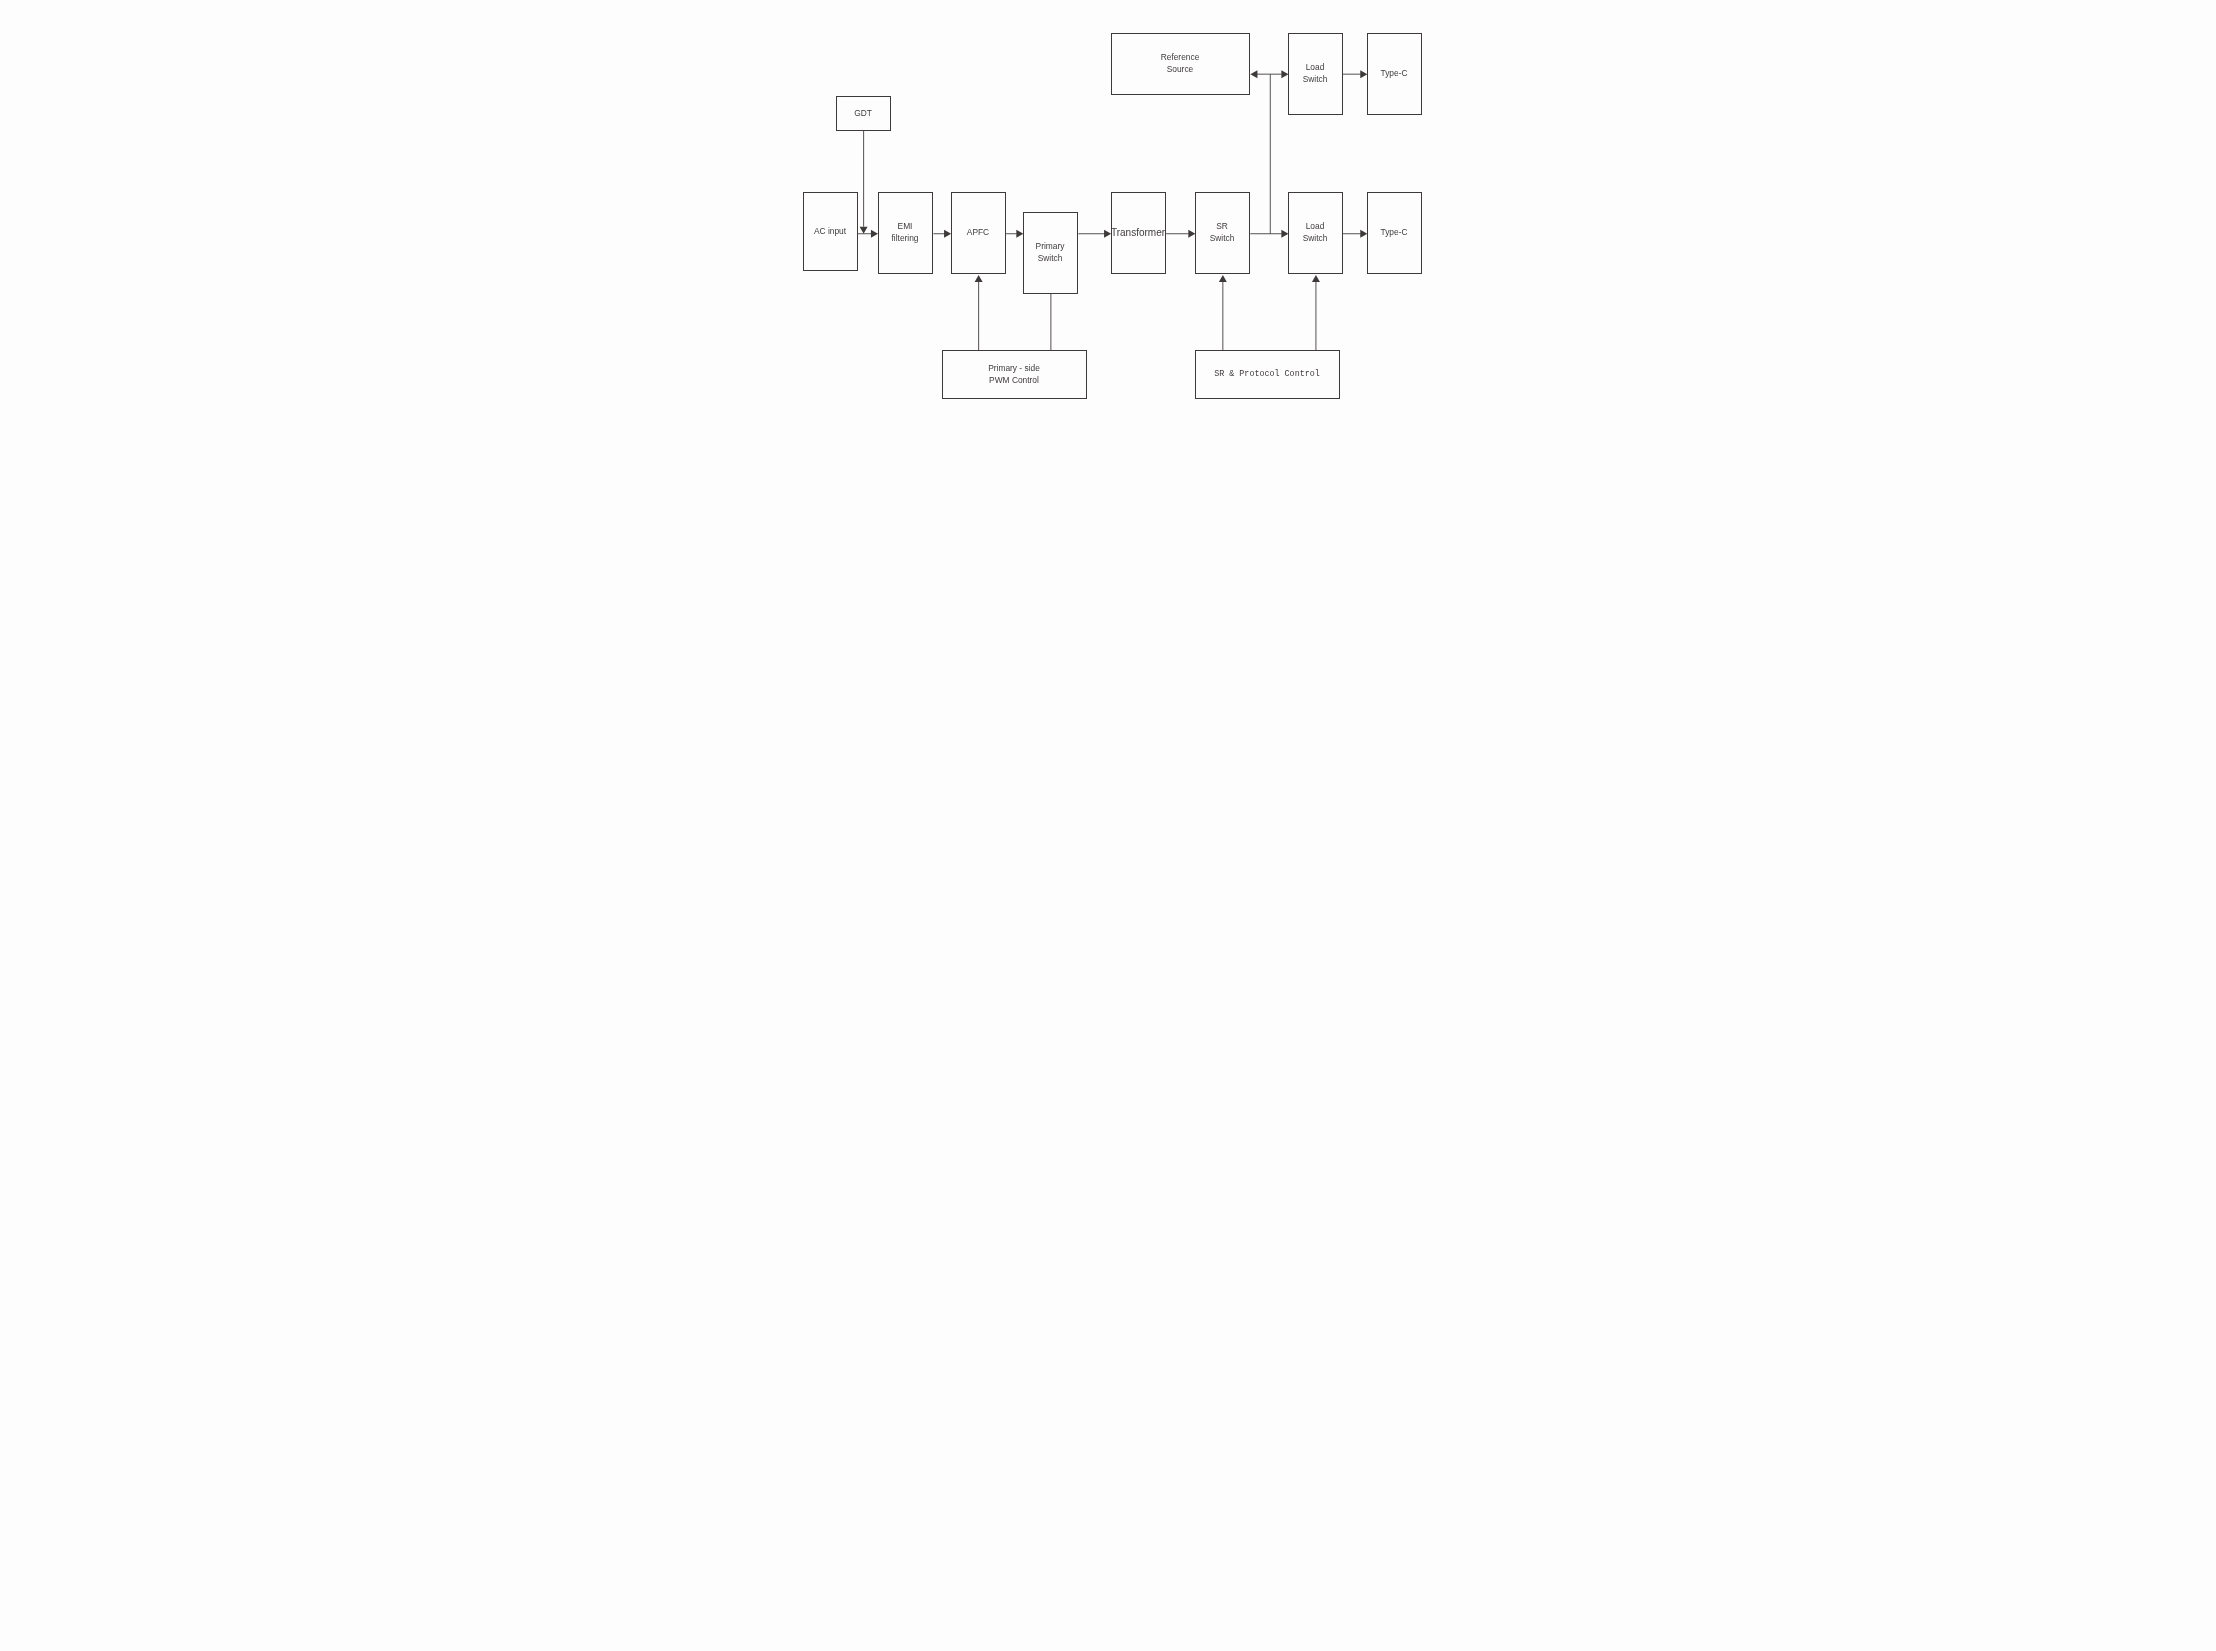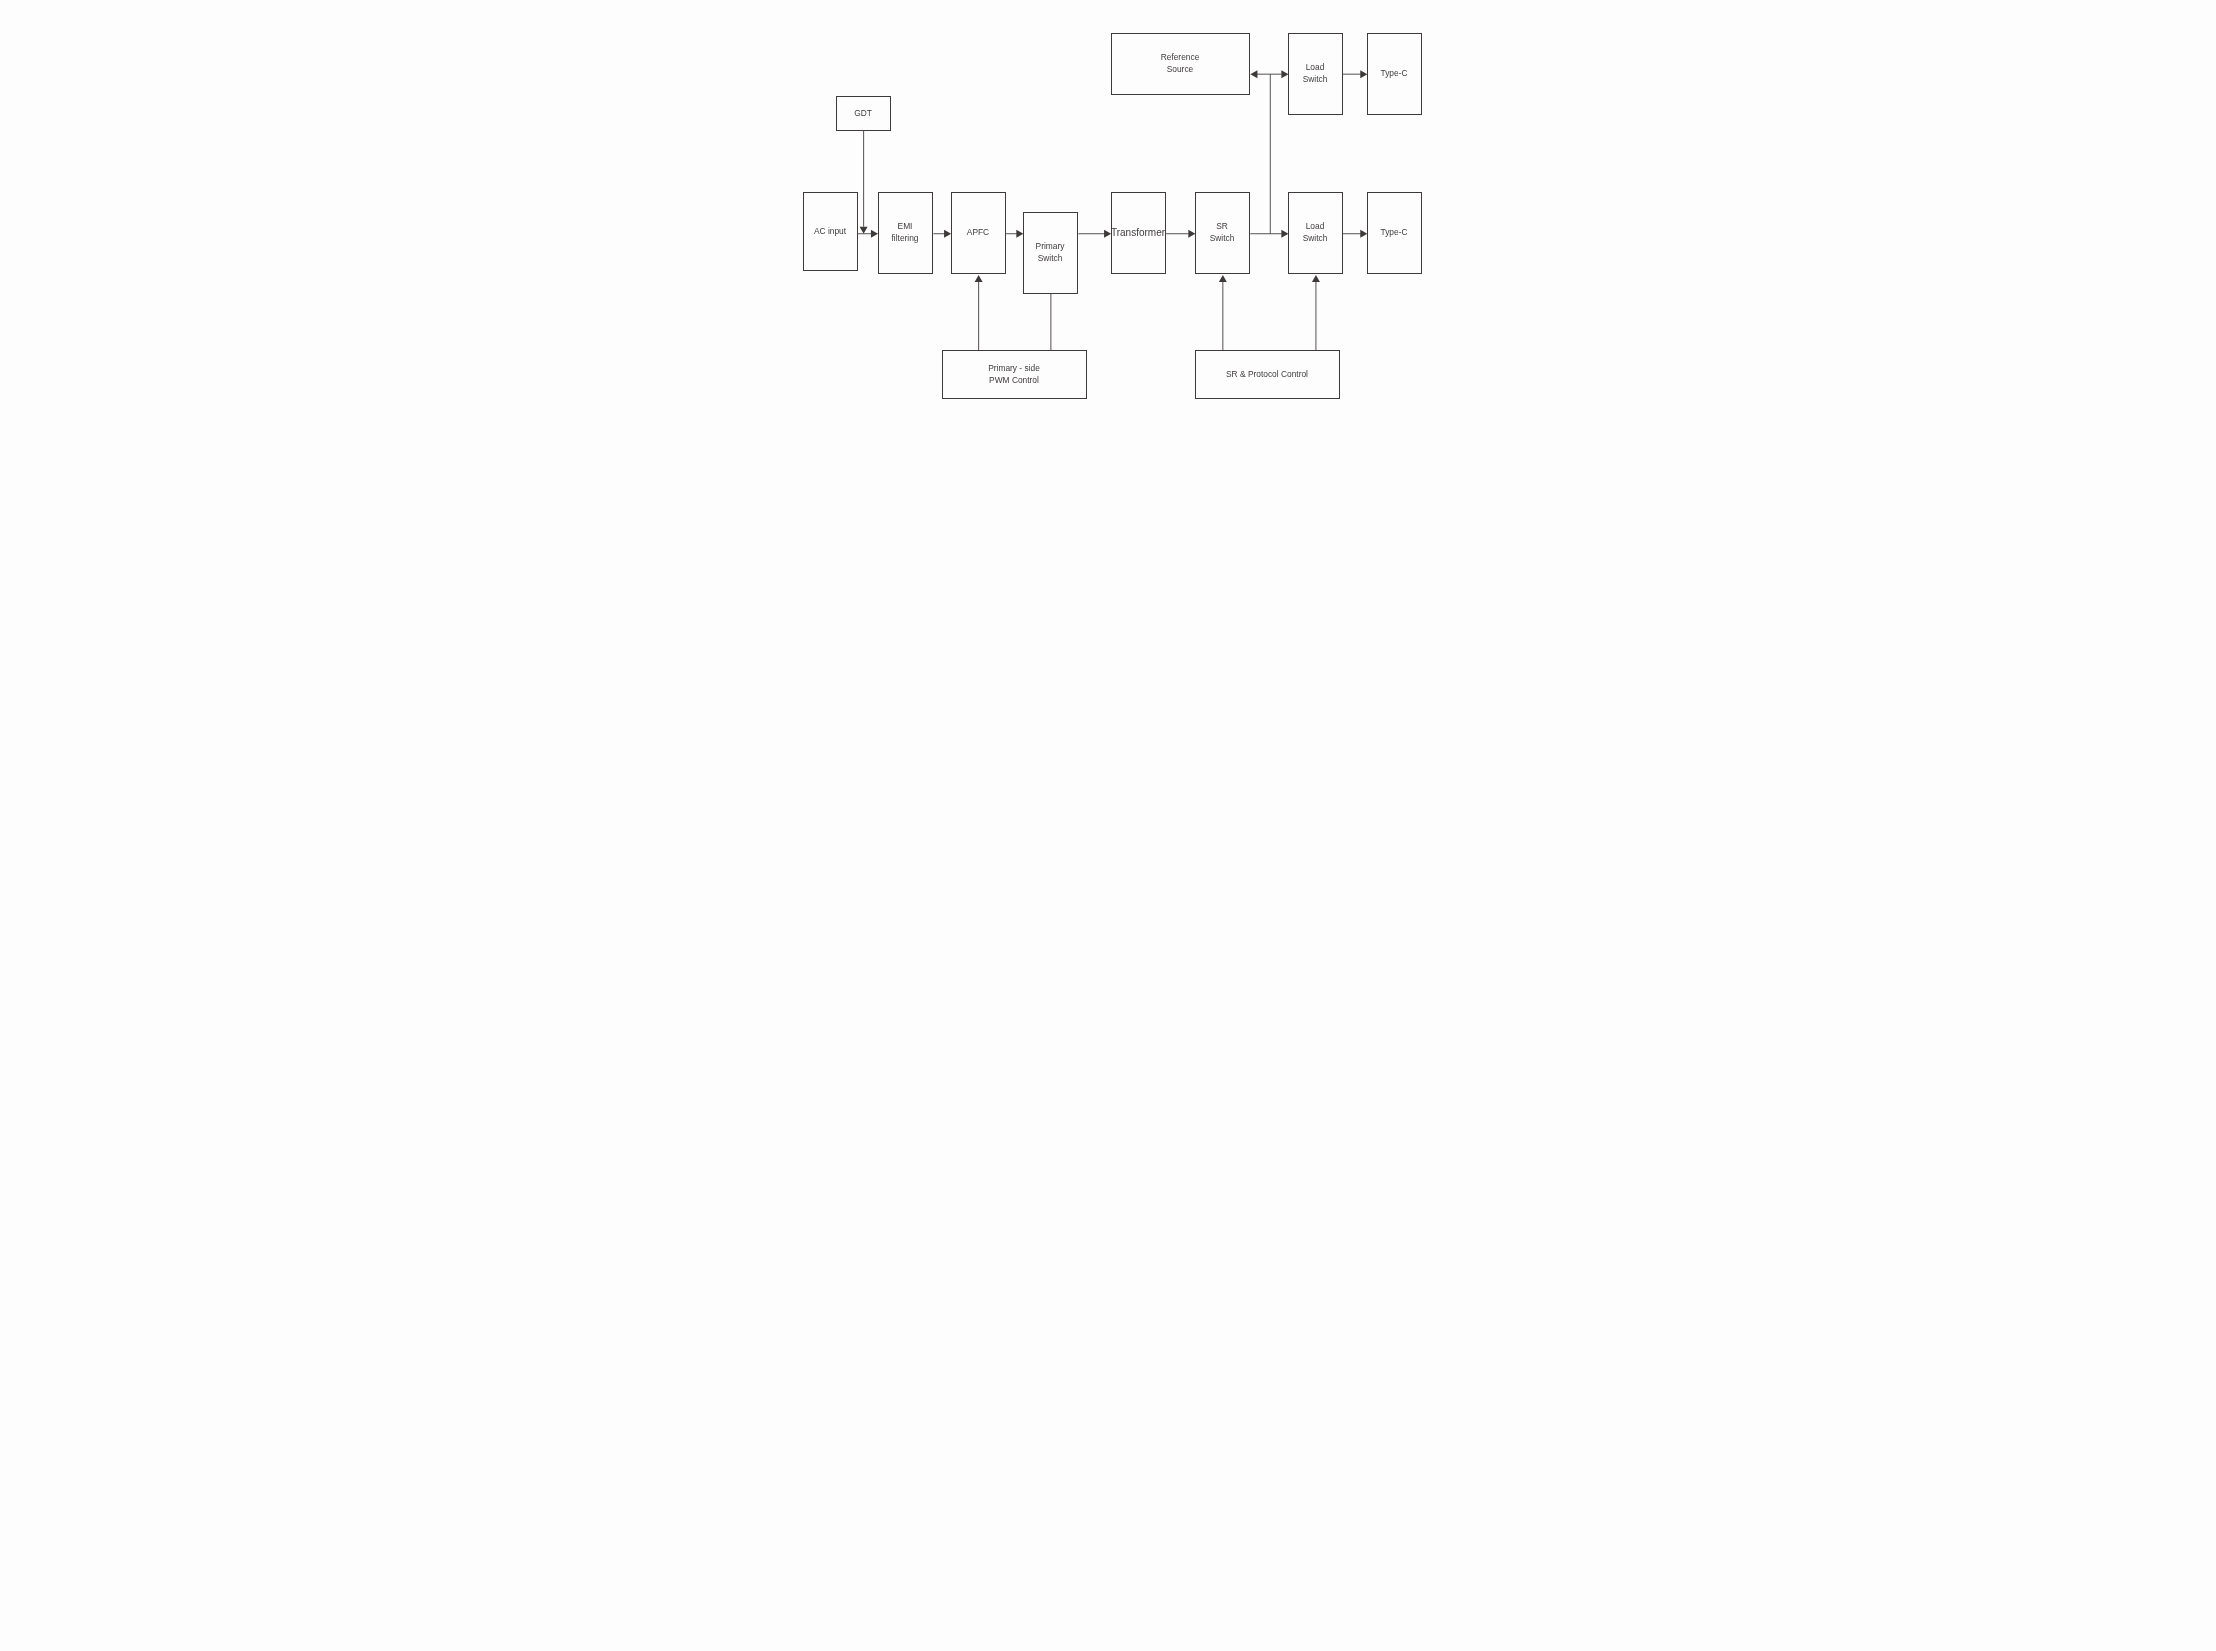--- a/index.html
+++ b/index.html
@@ -56,21 +56,21 @@
   #n-primary-switch { left:  262px; top: 192px; width: 55px; height: 82px; margin-top: 20px; }
   #n-transformer    { left:  350px; top: 192px; width: 55px; height: 82px; }
   #n-transformer .lbl { font-size: 10px; }
   #n-sr-switch      { left:  434px; top: 192px; width: 55px; height: 82px; }
   #n-load-switch-out{ left: 527px; top: 192px; width: 55px; height: 82px; }
   #n-type-c-out     { left: 606px; top: 192px; width: 55px; height: 82px; }
   #n-reference      { left:  350px; top:  33px; width: 139px; height: 62px; }
   #n-load-switch-ref{ left: 527px; top:  33px; width: 55px; height: 82px; }
   #n-type-c-ref     { left: 606px; top:  33px; width: 55px; height: 82px; }
   #n-pwm            { left:  181px; top: 350px; width: 145px; height: 49px; }
-  #n-srp            { left:  434px; top: 350px; width: 145px; height: 49px; }
+  #n-srp            { left:  434px; top: 350px; width: 145px; height: 49px; font-family: Liberation Mono, monospace; }
 </style>
 </head>
 <body>
 
 <div class="canvas">
 
   <svg class="wires" viewBox="0 0 1568 1168" aria-hidden="true">
 
     <line x1="231.5" y1="258" x2="231.5" y2="511"></line>
     <polygon points="222.5,511 240.5,511 231.5,527"></polygon>

